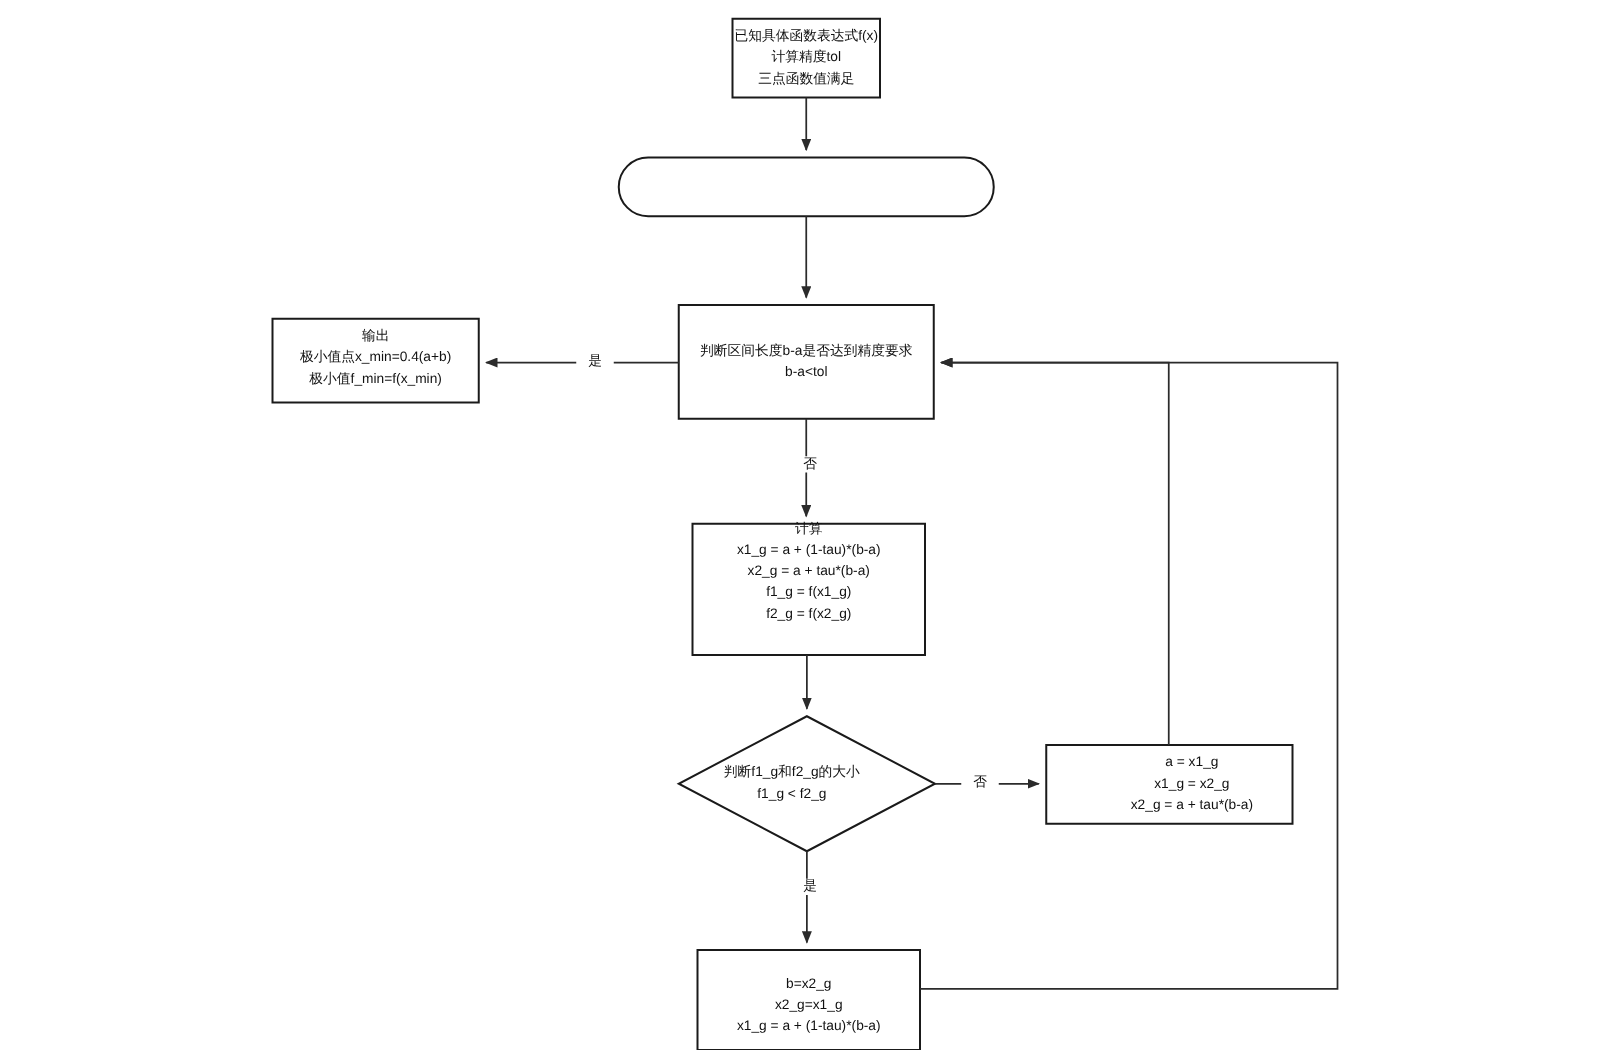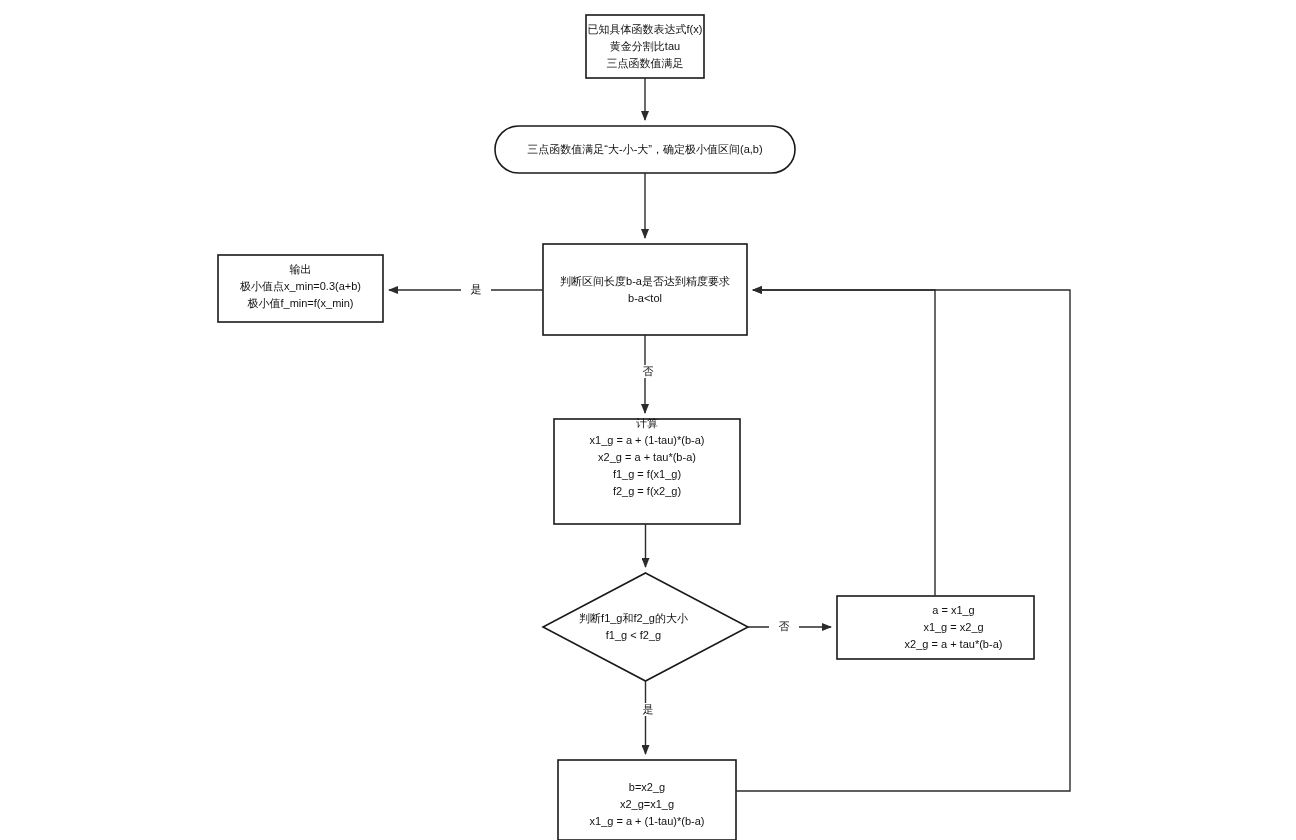--- a/index.html
+++ b/index.html
@@ -106,31 +106,28 @@
 
     <path class="edge-line" d="M 645.5 681 L 645.5 754" marker-end="url(#arrowhead)"></path>
 
     <path class="edge-line" d="M 935 596 L 935 290 L 753 290" marker-end="url(#arrowhead)"></path>
 
     <path class="edge-line" d="M 736 791 L 1070 791 L 1070 290 L 753 290" marker-end="url(#arrowhead)"></path>
   </svg>
 
   <div class="node-label" style="left:586px; top:15px; width:118px; height:63px;">
     <span class="line">已知具体函数表达式f(x)</span>
-    <span class="line">黄金分割比tau</span>
+    <span class="line">计算精度tol</span>
     <span class="line">三点函数值满足</span>
   </div>
 
-  <div class="node-label" style="left:495px; top:126px; width:300px; height:47px;">
-    <span class="line">三点函数值满足“大-小-大”，确定极小值区间(a,b)</span>
-  </div>
 
   <div class="node-label" style="left:218px; top:255px; width:165px; height:63px;">
     <span class="line">输出</span>
-    <span class="line">极小值点x_min=0.3(a+b)</span>
+    <span class="line">极小值点x_min=0.4(a+b)</span>
     <span class="line">极小值f_min=f(x_min)</span>
   </div>
 
   <div class="node-label" style="left:543px; top:244px; width:204px; height:91px;">
     <span class="line">判断区间长度b-a是否达到精度要求</span>
     <span class="line">b-a&lt;tol</span>
   </div>
 
   <div class="node-label" style="left:554px; top:419px; width:186px; height:77px;">
     <span class="line">计算</span>

